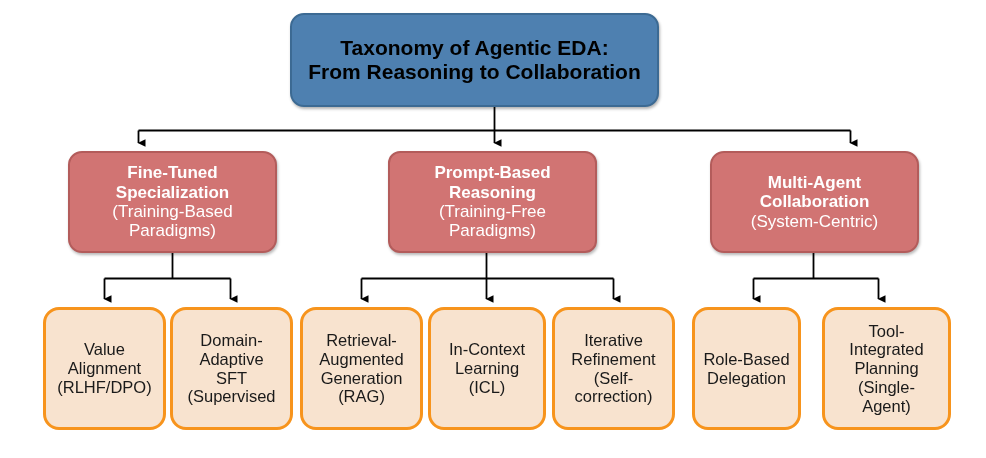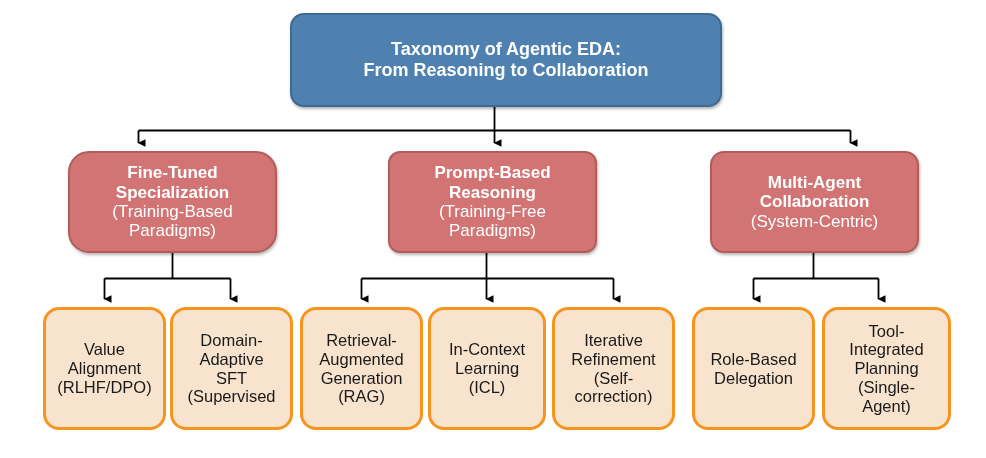--- a/index.html
+++ b/index.html
@@ -38,27 +38,27 @@
     width: 100%;
     padding: 0 4px;
     box-sizing: border-box;
   }
   .node .ln { display: block; }
 
   
   .node-root {
     left: 290px;
     top: 13px;
-    width: 432px;
+    width: 369px;
     height: 94px;
     background: #4e80b0;
     border: 2px solid #3c6a93;
     border-radius: 14px;
-    color: #ffffff;
-    font-size: 18px;
+    color: #000000;
+    font-size: 21px;
     font-weight: bold;
     box-shadow: 1px 2px 3px rgba(0,0,0,0.30);
   }
 
   
   .node-cat {
     top: 151px;
     height: 102px;
     background: #d17473;
     border: 2px solid #b35c5b;
@@ -119,21 +119,21 @@
     <path d="M878.5,278.5 L878.5,299" stroke="#000000" stroke-width="1.8" fill="none" marker-end="url(#arrow)"></path>
   </svg>
 
   <div class="node node-root">
     <div class="lines">
       <span class="ln">Taxonomy of Agentic EDA:</span>
       <span class="ln">From Reasoning to Collaboration</span>
     </div>
   </div>
 
-  <div class="node node-cat" style="left:68px; width:209px;border-radius:21px;">
+  <div class="node node-cat" style="left:68px; width:209px;">
     <div class="lines">
       <span class="ln strong">Fine-Tuned</span>
       <span class="ln strong">Specialization</span>
       <span class="ln sub">(Training-Based</span>
       <span class="ln sub">Paradigms)</span>
     </div>
   </div>
 
   <div class="node node-cat" style="left:388px; width:209px;border-radius:12px;">
     <div class="lines">
@@ -188,21 +188,21 @@
 
   <div class="node node-leaf" style="left:552px; width:123px;">
     <div class="lines">
       <span class="ln">Iterative</span>
       <span class="ln">Refinement</span>
       <span class="ln">(Self-</span>
       <span class="ln">correction)</span>
     </div>
   </div>
 
-  <div class="node node-leaf" style="left:692px; width:123px;">
+  <div class="node node-leaf" style="left:692px; width:109px;">
     <div class="lines">
       <span class="ln">Role-Based</span>
       <span class="ln">Delegation</span>
     </div>
   </div>
 
   <div class="node node-leaf" style="left:822px; width:129px;">
     <div class="lines">
       <span class="ln">Tool-</span>
       <span class="ln">Integrated</span>

